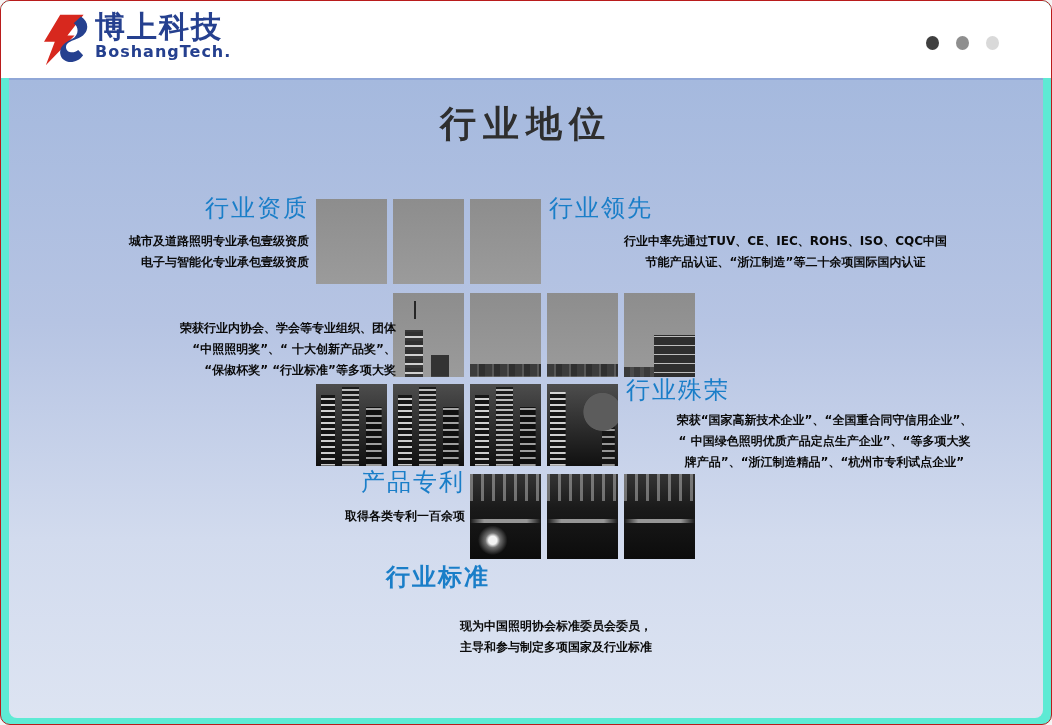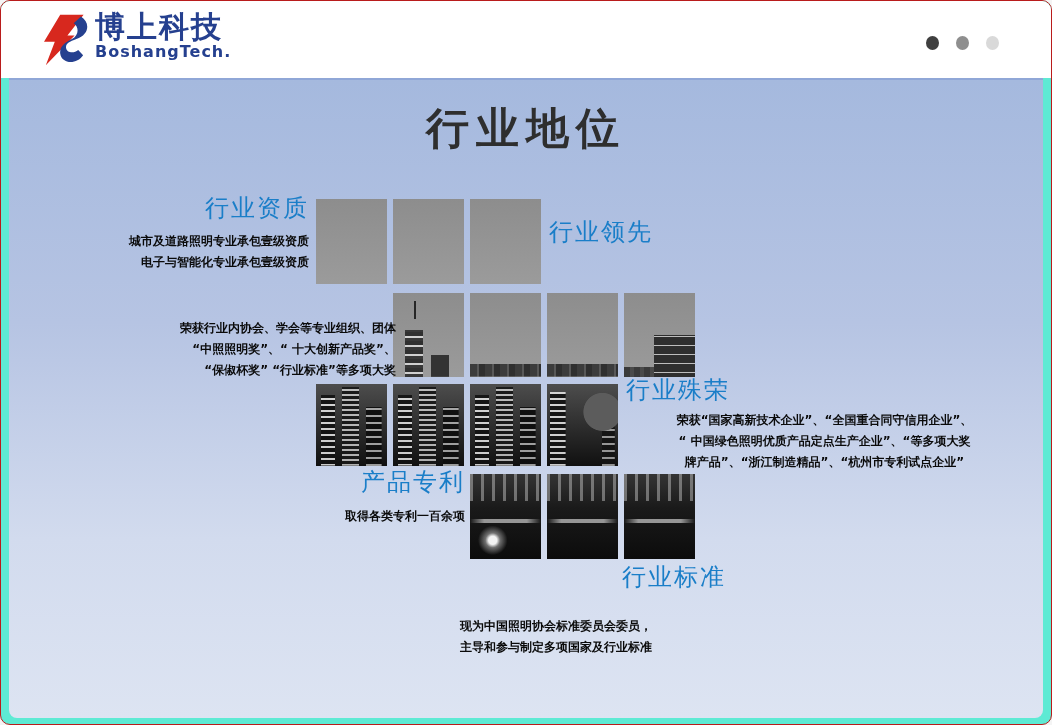--- a/index.html
+++ b/index.html
@@ -14,40 +14,40 @@
             font-family:"DejaVu Sans",sans-serif;}
   .brand-en{font-size:16px;font-weight:600;color:#25408f;margin-top:2px;letter-spacing:1px;}
   .dots{position:absolute;right:52px;top:35px;display:flex;gap:17px;}
   .dot{width:13px;height:14px;border-radius:50%;cursor:pointer;}
   
   .slide{position:absolute;left:8px;right:8px;top:77px;bottom:6px;
          background:linear-gradient(180deg,#a5b9de 0%,#b6c4e3 38%,#d2dbee 72%,#dde4f2 100%);
          border-top:2px solid #90a7d7;border-radius:0 0 8px 8px;overflow:hidden;}
   .slide-title{position:absolute;left:0;right:0;top:20px;text-align:center;
                font-family:"Liberation Serif","DejaVu Serif",serif;
-               font-size:43px;font-weight:700;color:#2e2e2e;letter-spacing:7px;}
+               font-size:36px;font-weight:700;color:#2e2e2e;letter-spacing:7px;}
   .sec-head{position:absolute;font-family:"Liberation Serif","DejaVu Serif",serif;
             font-size:24px;color:#1a7ec8;letter-spacing:2px;white-space:nowrap;}
   .sec-body{position:absolute;font-size:12px;font-weight:700;color:#0a0a0a;
             line-height:21px;letter-spacing:0px;}
   .sec-body div{white-space:nowrap;}
   .align-r{text-align:right;}
   .align-c{text-align:center;}
   
   .qual-head {top:112px;left:30px;right:734px;text-align:right;}
   .qual-body {top:151px;left:10px;right:734px;}
   .lead-head {top:112px;left:540px;}
   .lead-body {top:151px;left:533px;width:487px;}
   .awrd-head {top:199px;left:30px;right:647px;text-align:right;}
   .awrd-body {top:238px;left:10px;right:647px;}
   .honr-head {top:294px;left:617px;}
   .honr-body {top:330px;left:597px;width:437px;}
   .pat-head  {top:386px;left:100px;right:578px;text-align:right;}
   .pat-body  {top:426px;left:100px;right:578px;}
-  .std-head  {top:481px;left:377px;width:340px;text-align:right;}
+  .std-head  {top:481px;left:377px;width:340px;text-align:left;font-weight:bold;}
   .std-body  {top:516px;left:300px;width:494px;margin-top:20px;}
   
   #mosaic{position:absolute;inset:0;pointer-events:none;}
   .tile{position:absolute;overflow:hidden;}
   .t-sky{background:linear-gradient(180deg,#8d8d8d,#9b9b9b);}
   .t-tower{background:
       linear-gradient(#262626,#262626) 30% 12%/3% 22% no-repeat,
       repeating-linear-gradient(0deg,#383838 0 3px,#cfcfcf 3px 5px,#303030 5px 9px) 22% 100%/26% 56% no-repeat,
       linear-gradient(#333,#333) 72% 100%/26% 26% no-repeat,
       linear-gradient(180deg,#8d8d8d,#9b9b9b);}
@@ -120,21 +120,25 @@
         <div class="tile t-street" style="left: 538px; top: 394px; width: 71px; height: 85px;"></div>
         <div class="tile t-street" style="left: 615px; top: 394px; width: 71px; height: 85px;"></div>
       </div>
 
     <div class="sec-head qual-head" style="color: rgb(26, 126, 200);">行业资质</div>
     <div class="sec-body qual-body align-r">
       <div>城市及道路照明专业承包壹级资质</div>
       <div>电子与智能化专业承包壹级资质</div>
     </div>
 
-    <div class="sec-head lead-head" style="color: rgb(26, 126, 200); margin-top: 24px;">行业领先</div>
+    <div class="sec-head lead-head" style="color: rgb(26, 126, 200);">行业领先</div>
+    <div class="sec-body lead-body align-c">
+      <div>行业中率先通过TUV、CE、IEC、ROHS、ISO、CQC中国</div>
+      <div>节能产品认证、“浙江制造”等二十余项国际国内认证</div>
+    </div>
 
     <div class="sec-body awrd-body align-r">
       <div>荣获行业内协会、学会等专业组织、团体</div>
       <div>“中照照明奖”、“ 十大创新产品奖”、</div>
       <div>“保俶杯奖” “行业标准”等多项大奖</div>
     </div>
 
     <div class="sec-head honr-head" style="color: rgb(26, 126, 200);">行业殊荣</div>
     <div class="sec-body honr-body align-c">
       <div>荣获“国家高新技术企业”、“全国重合同守信用企业”、</div>

